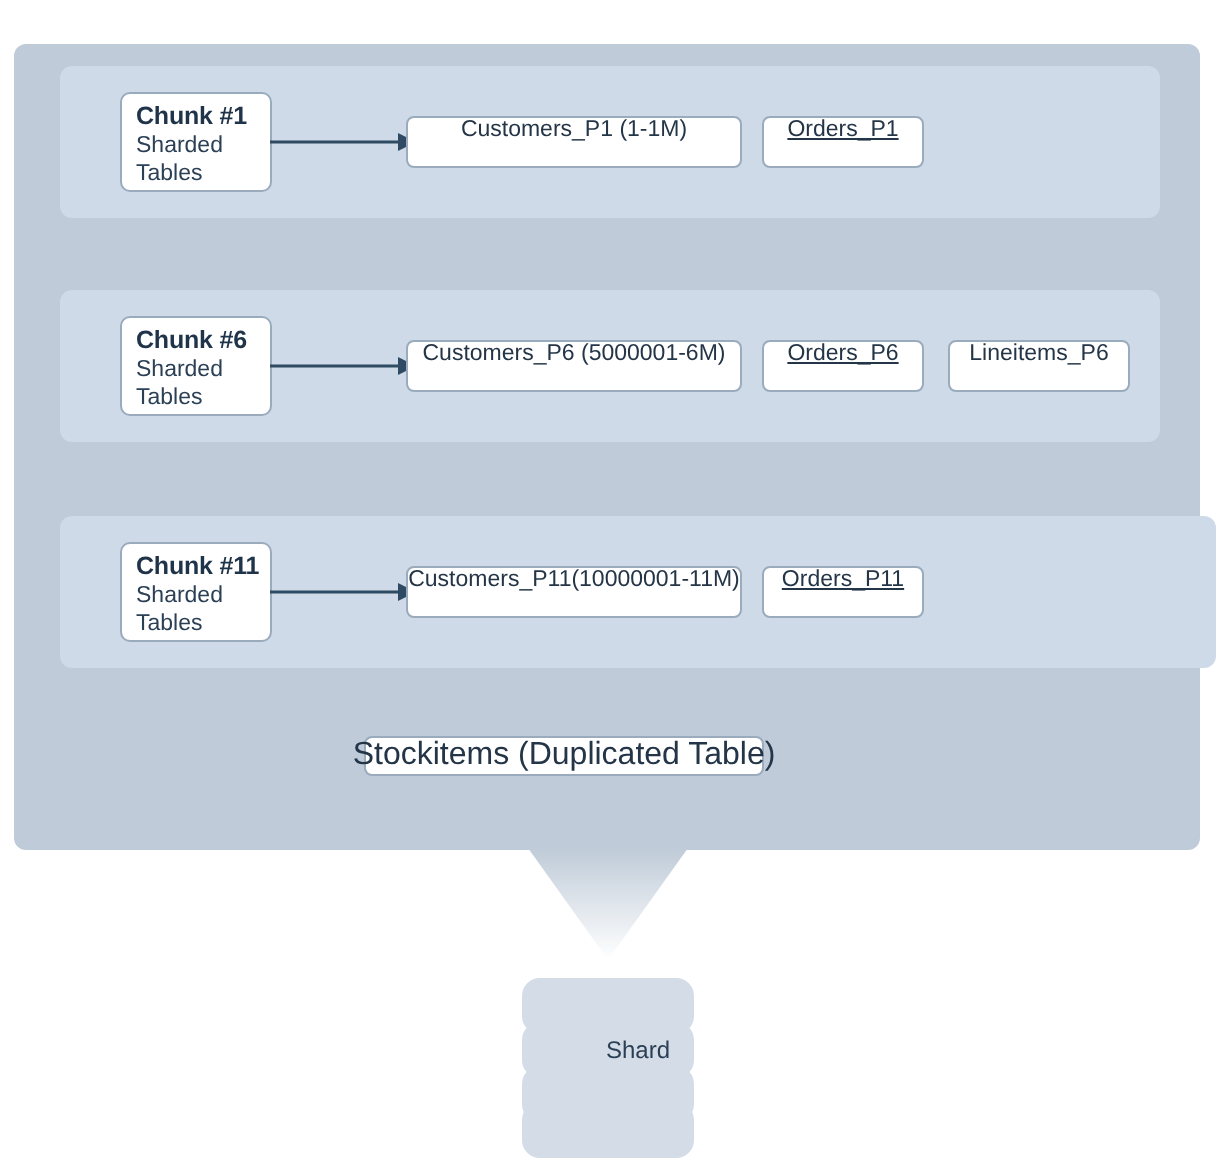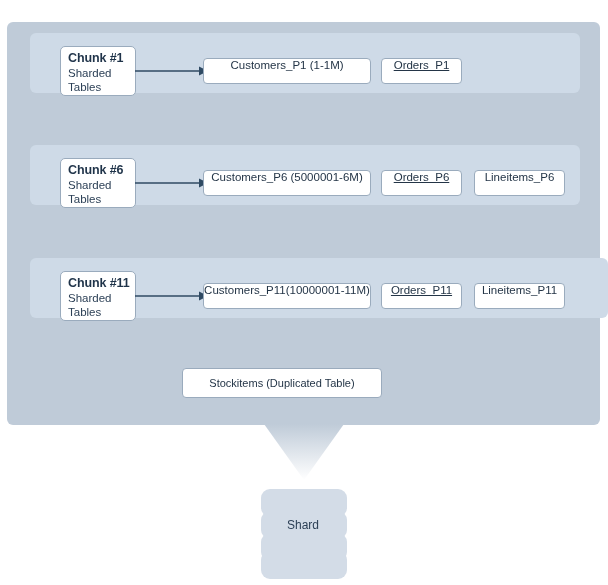--- a/index.html
+++ b/index.html
@@ -25,21 +25,21 @@
     height: 403px;
     background: #bfcbd8;
     border-radius: 6px;
   }
 
   
   .chunk-panel {
     position: absolute;
     left: 23px;
     width: 550px;
-    height: 60px;
+    height: 76px;
     background: #cedae7;
     border-radius: 6px;
   }
   #chunk-panel-0 { top: 11px; }
   #chunk-panel-1 { top: 123px; }
   #chunk-panel-2 { top: 236px; padding-left: 28px; }
 
   
   .chunk-box {
     position: absolute;
@@ -95,29 +95,29 @@
   .tb-customers { left: 173px; width: 168px; }
   .tb-orders    { left: 351px; width: 81px; text-decoration: underline;  }
   .tb-lineitems { left: 444px; width: 91px;  }
 
   
   #duplicated-table-box {
     position: absolute;
     left: 175px;
     top: 346px;
     width: 200px;
-    height: 30px;
+    height: 20px;
     background: #ffffff;
     border: 1px solid #9aabbd;
     border-radius: 4px;
     box-sizing: border-box;
     display: flex;
     align-items: center;
     justify-content: center;
-    font-size: 11px;
+    font-size: 16px;
     color: #243547;
     white-space: nowrap;
   }
 
   
   #funnel-arrow {
     position: absolute;
     left: 264px;
     top: 424px;
     width: 80px;
@@ -139,21 +139,21 @@
     height: 28px;
     border-radius: 9px;
     background: #d3dce7;
   }
   #cyl-seg-0 { top: 0px;  }
   #cyl-seg-1 { top: 22px; }
   #cyl-seg-2 { top: 44px; }
   #cyl-seg-3 { top: 62px; }
   #shard-cylinder-label {
     position: absolute;
-    left: 0;
+    left: 16px;
     top: 22px;
     width: 84px;
     height: 28px;
     display: flex;
     align-items: center;
     justify-content: center;
     font-size: 12px;
     color: #2b3f55;
     z-index: 5;
   }
@@ -222,23 +222,20 @@
         <line x1="0" y1="6" x2="64" y2="6" stroke="#2f4a63" stroke-width="1.5"></line>
         <polygon points="64,1.5 73,6 64,10.5" fill="#2f4a63"></polygon>
       </svg>
 
       <div class="table-box tb-customers">
         <span>Customers_P11(10000001-11M)</span>
       </div>
       <div class="table-box tb-orders">
         <span>Orders_P11</span>
       </div>
-      <div class="table-box tb-lineitems">
-        <span>Lineitems_P11</span>
-      </div>
     </div>
 
     <div id="duplicated-table-box">
       <span>Stockitems (Duplicated Table)</span>
     </div>
 
   </div>
 
   <svg id="funnel-arrow" viewBox="0 0 80 56" xmlns="http://www.w3.org/2000/svg">
     <defs>

